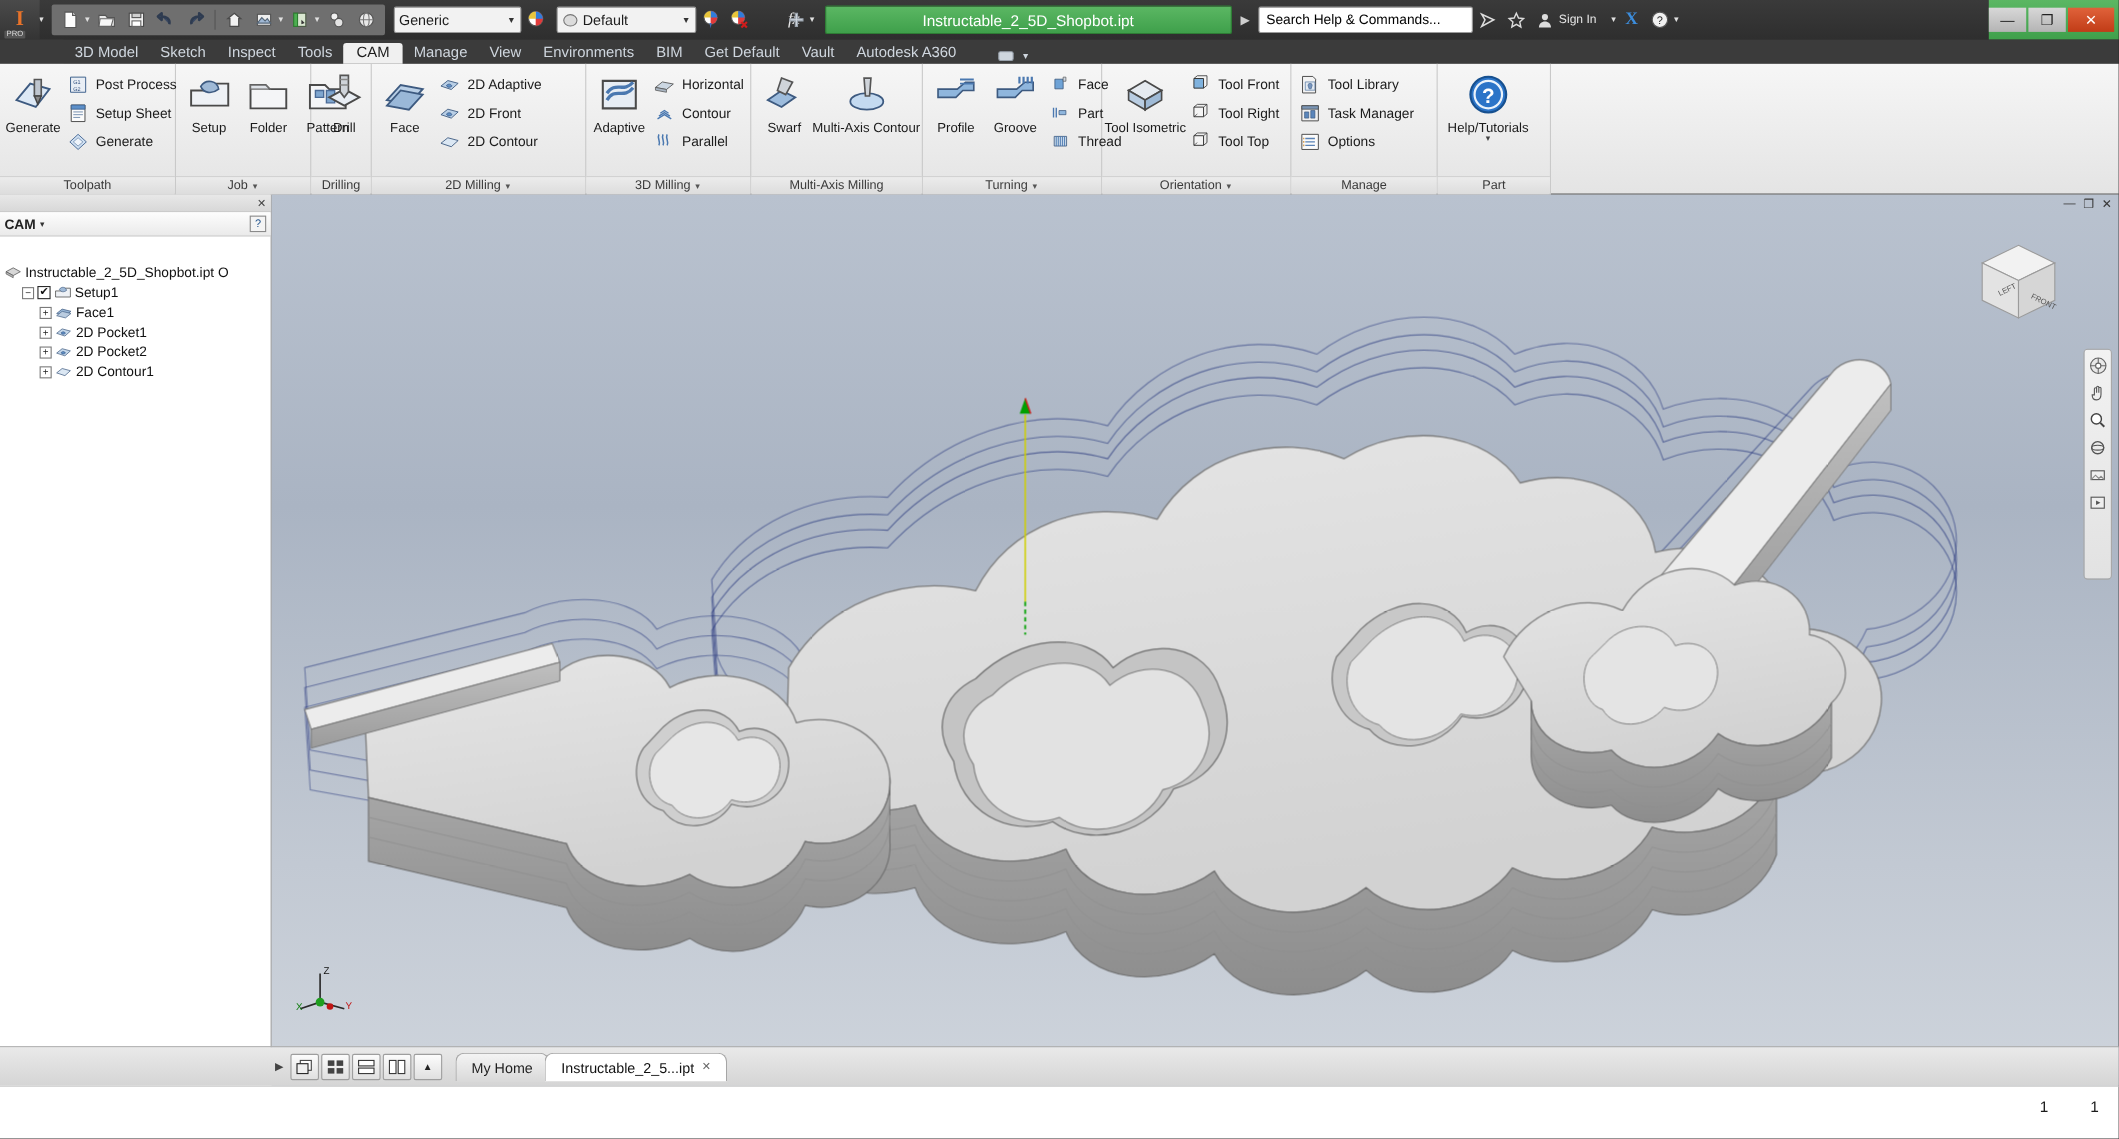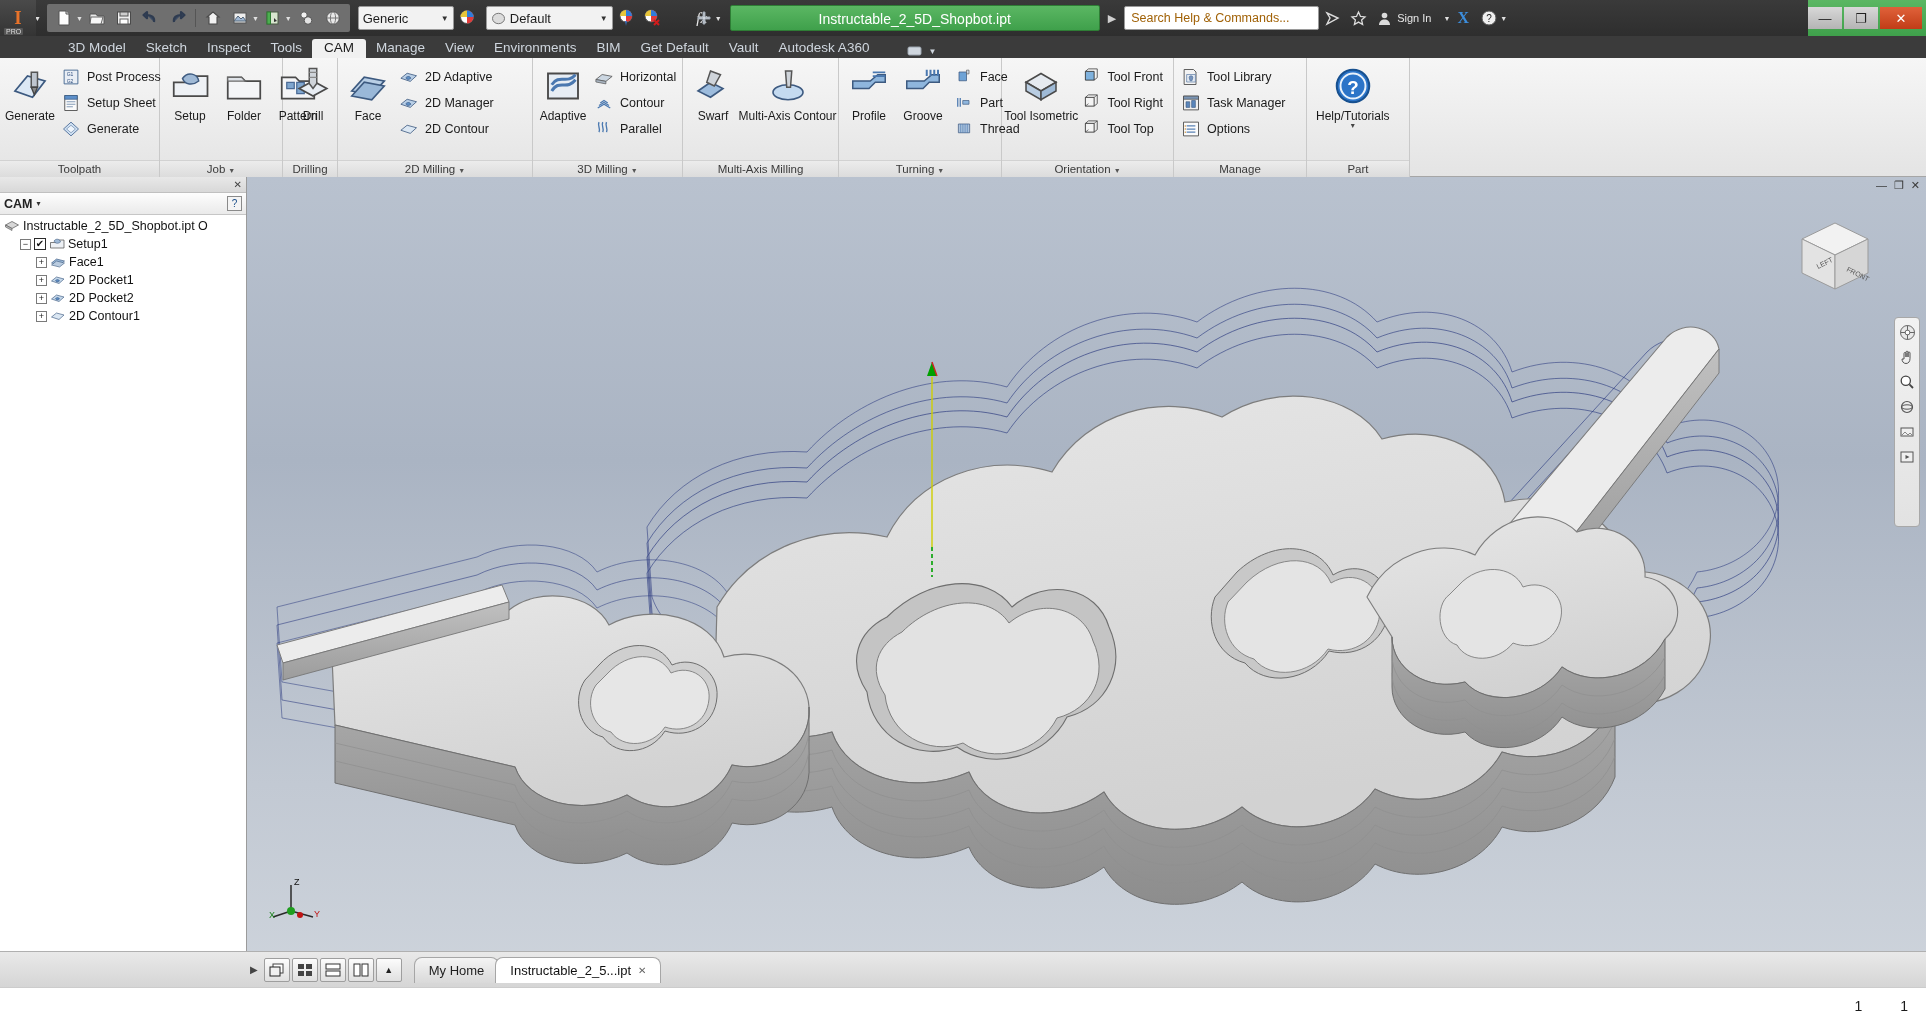--- a/index.html
+++ b/index.html
@@ -21,21 +21,21 @@
   .carat{ font-size:7px; color:#e0e0e0; margin-left:-2px; cursor:pointer; }
   .qsep{ width:1px; height:18px; background:#555; margin:0 3px;}
   .dropbox{ height:24px; background:#f2f2f2; border:1px solid #9a9a9a; display:flex;
     align-items:center; padding:0 4px; font-size:13px; color:#1d1d1d; border-radius:2px;}
   .dropbox .txt{ flex:1; }
   .dropbox .arrow{ font-size:8px; color:#333; margin-left:10px;}
   .doctitle{ flex:0 0 auto; text-align:center; color:#fff; font-size:14px;
     background:linear-gradient(#5bb763,#3fa04b); height:26px; line-height:26px;
     border:1px solid #2e7d35; border-radius:2px;}
   .searchbox{ height:24px; width:195px; background:#fff; border:1px solid #9a9a9a;
-    font-size:12.5px; color:#a16207; padding:0 6px; line-height:22px; border-radius:2px;}
+    font-size:12.5px; color:#000000; padding:0 6px; line-height:22px; border-radius:2px;}
   .signin{ color:#e6e6e6; font-size:11px; }
   .winbtn{ width:34px;height:22px; display:flex;align-items:center;justify-content:center;
     font-size:13px; color:#fff; cursor:pointer;}
 
   
   .tabrow{ position:absolute; top:36px; left:0; width:1926px; height:22px;
     background:#3b3b3b; display:flex; align-items:flex-end; padding-left:58px;}
   .tab{ font-size:13.5px; color:#cfd6de; padding:1px 10px 3px 10px; cursor:pointer;
      white-space:nowrap;}
   .tab.active{ background:#f0f0f0; color:#1b1b1b; border-radius:3px 3px 0 0;
@@ -67,21 +67,21 @@
      display:flex; align-items:center; justify-content:flex-end; padding-right:4px;
      border-bottom:1px solid #c0c0c0;}
   .browser-hdr .x{ font-size:10px; color:#444; cursor:pointer;}
   .cambar{ height:22px; background:linear-gradient(#fdfdfd,#eaeaea);
      border-bottom:1px solid #c6c6c6; display:flex; align-items:center;
      padding:0 4px; justify-content:space-between;}
   .cambar .ttl{ font-size:12.5px; font-weight:bold; color:#222; }
   .cambar .ar{ font-size:8px; color:#333; margin-left:4px;}
   .helpico{ width:15px;height:15px;border:1px solid #8a8a8a;background:#f4f4f4;
      font-size:10px; text-align:center; line-height:13px; color:#1a4e8a; cursor:pointer;}
-  .tree{ padding:2px 0 0 4px; font-size:12.5px; color:#121212; }
+  .tree{ padding:24px 0 0 4px; font-size:12.5px; color:#121212; }
   .trow{ display:flex; align-items:center; height:18px; gap:3px; cursor:pointer; white-space:nowrap;}
   .expander{ width:11px;height:11px; border:1px solid #7a7a7a; background:#fff;
      font-size:9px; line-height:9px; text-align:center; color:#222; cursor:pointer;}
   .chk{ width:12px;height:12px;border:1px solid #2a2a2a;background:#fff;
      display:flex;align-items:center;justify-content:center; cursor:pointer;}
   .chk:after{ content:"✔"; font-size:10px; color:#111; line-height:10px;}
   .browser-foot{ position:absolute; bottom:0; left:0; width:247px; height:22px;
      background:linear-gradient(#efefef,#dcdcdc); border-top:1px solid #bdbdbd;
      display:flex; align-items:center; padding:0 2px; gap:2px;}
   .scrollarrow{ width:14px;height:16px; background:linear-gradient(#fafafa,#dedede);
@@ -194,21 +194,21 @@
     </div>
     <div class="qbtn">
       <svg width="18" height="18" viewBox="0 0 18 18">
           <circle cx="9" cy="9" r="6.3" fill="#e8e8e8" stroke="#555"></circle>
           <ellipse cx="9" cy="9" rx="2.6" ry="6.3" fill="none" stroke="#777"></ellipse>
           <path d="M3 9h12" stroke="#777"></path>
         </svg>
     </div>
   </div>
 
-  <div class="dropbox" style="width:96px; margin-left:8px;">
+  <div class="dropbox" style="width:116px; margin-left:8px;">
     <span class="txt">Generic</span>
     <span class="arrow">▼</span>
   </div>
   <div class="qbtn">
     <svg width="20" height="20" viewBox="0 0 20 20">
         <circle cx="10" cy="9" r="6.5" fill="#fff" stroke="#555"></circle>
         <path d="M10 2.5a6.5 6.5 0 010 13z" fill="#e03a3a"></path>
         <path d="M10 2.5a6.5 6.5 0 016.5 6.5H10z" fill="#2f7ddb"></path>
         <path d="M3.5 9a6.5 6.5 0 016.5-6.5V9z" fill="#e8c53a"></path>
       </svg>
@@ -432,21 +432,21 @@
             </span>
             <span class="lb">2D Adaptive</span>
           </div>
           <div class="smallbtn">
             <span style="display: flex; align-items: center; width: 22px; justify-content: center;">
               <svg width="20" height="20" viewBox="0 0 32 32">
                 <path d="M3 18 L13 10 L28 14 L18 23 Z" fill="#b9cfe6" stroke="#3d5a80" stroke-width="1.3"></path>
                 <path d="M11 17 c3 -3 7 -2 8 1 c-3 3 -7 2 -8 -1 z" fill="#5f8fc4" stroke="#2f4f7f" stroke-width="1"></path>
               </svg>
             </span>
-            <span class="lb">2D Manager</span>
+            <span class="lb">2D Front</span>
           </div>
           <div class="smallbtn">
             <span style="display: flex; align-items: center; width: 22px; justify-content: center;">
               <svg width="20" height="20" viewBox="0 0 32 32">
                 <path d="M3 18 L13 10 L28 14 L18 23 Z" fill="#dbe7f3" stroke="#3d5a80" stroke-width="1.3"></path>
               </svg>
             </span>
             <span class="lb">2D Contour</span>
           </div>
         </div>

